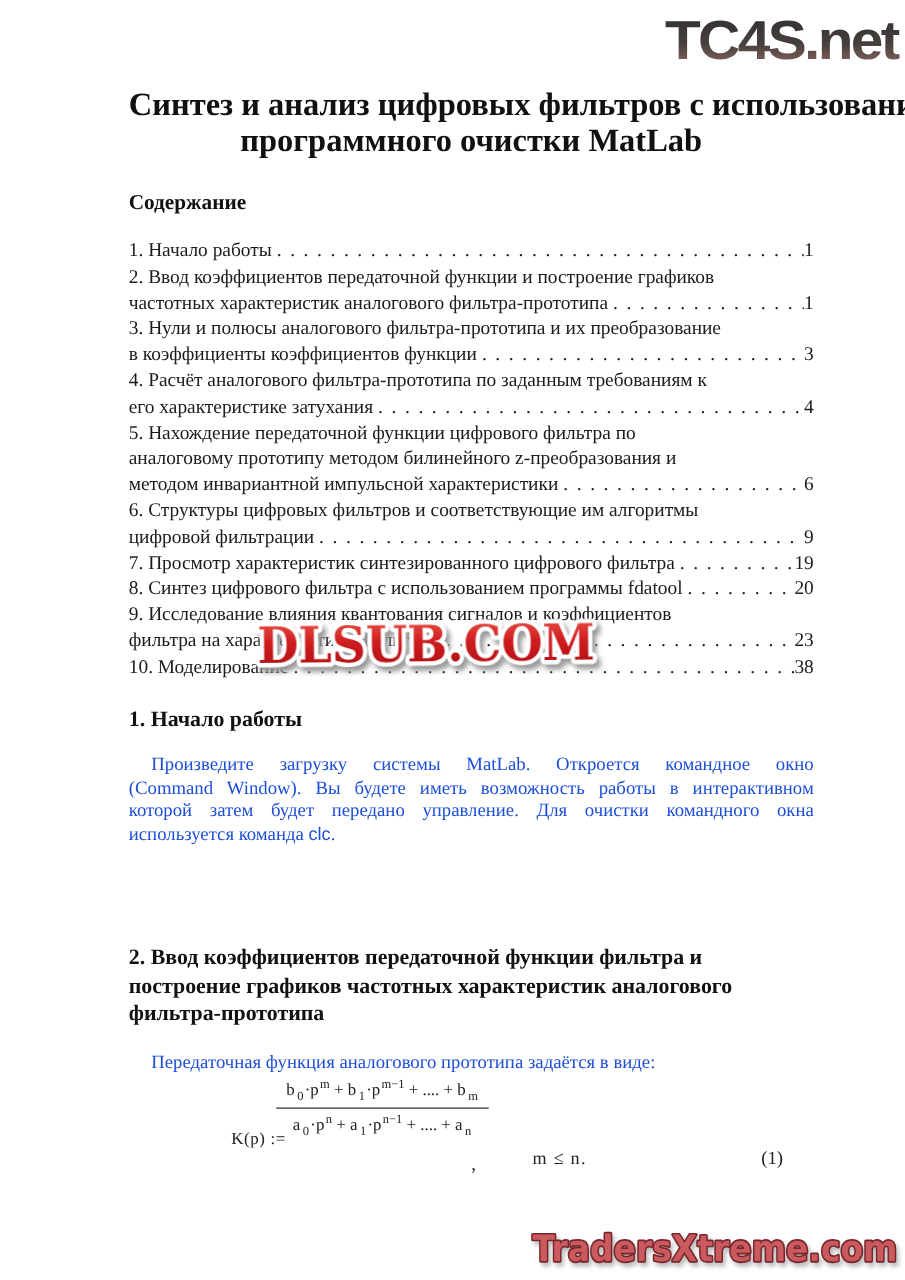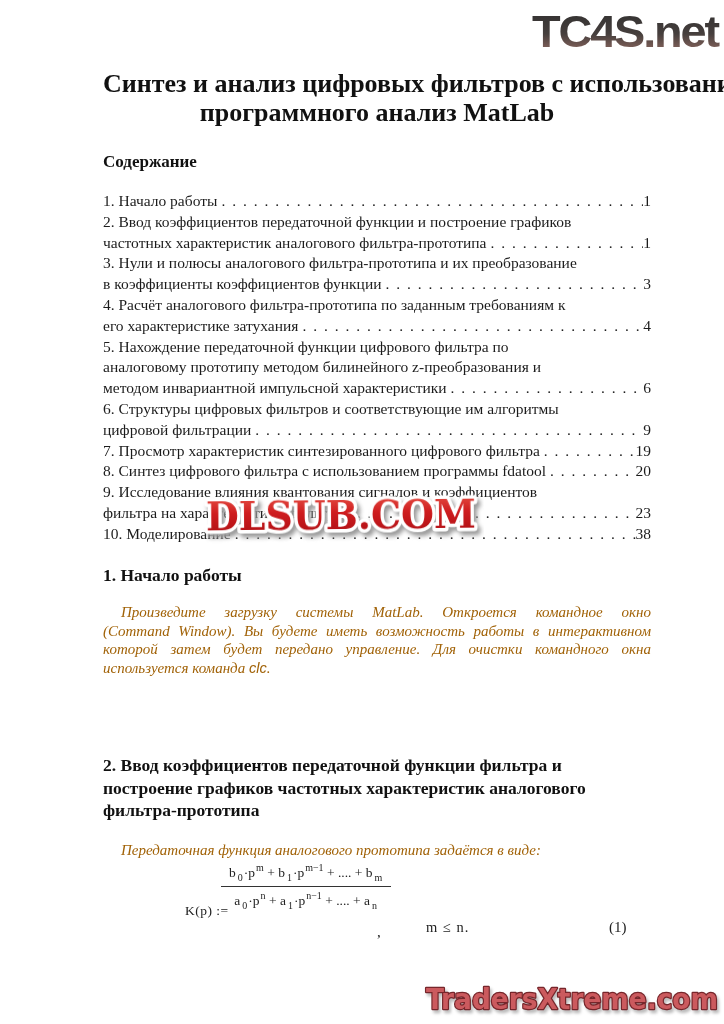--- a/index.html
+++ b/index.html
@@ -37,21 +37,21 @@
   
   .sec-head {
     position:absolute; left:103px; font-weight:bold; font-size:17.5px;
     line-height:22.5px; color:#111; white-space:nowrap;
   }
   .sec1 { top:564px; }
   .sec2 { top:754px; }
   
   .para {
     position:absolute; left:103px; width:548px; font-size:15px;
-    line-height:18.7px; color:#a16207;font-style:italic;
+    line-height:18.7px; color:#1d4ed8;
   }
   .p1 { top:603px; }
   .jline { text-align:justify; text-align-last:justify; white-space:normal; }
   .jline.first { text-indent:18px; }
   .lastline { text-align:left; }
   .code { font-family:"Liberation Sans", sans-serif; font-size:14.5px; }
   .p2 { top:841px; text-indent:18px; }
   
   .formula { position:absolute; font-size:13.5px; color:#222; font-family:"Liberation Serif", serif; }
   .f-lhs { left:185px; top:903px; letter-spacing:0.5px; }
@@ -81,21 +81,21 @@
           <stop offset="55%" stop-color="#463f3d"></stop>
           <stop offset="100%" stop-color="#9a6f66"></stop>
         </linearGradient>
       </defs>
       <text x="96" y="42" text-anchor="middle" textLength="186" lengthAdjust="spacingAndGlyphs" font-family="Liberation Sans, sans-serif" font-weight="bold" font-size="44" letter-spacing="-2" fill="url(#gTc4s)">TC4S.net</text>
     </svg>
   </div>
 
   <div class="doc-title">
     <div>Синтез и анализ цифровых фильтров с использованием</div>
-    <div>программного анализ MatLab</div>
+    <div>программного очистки MatLab</div>
   </div>
 
   <div class="toc-head">Содержание</div>
 
   <div class="toc">
     <div class="toc-row">
       <span class="t">1. Начало работы</span>
         <span class="dots">. . . . . . . . . . . . . . . . . . . . . . . . . . . . . . . . . . . . . . . . . . . . . . . . . . . . . . . . . . . . . . . . . . . . . .</span>
         <span class="pg">1</span>
     </div>

